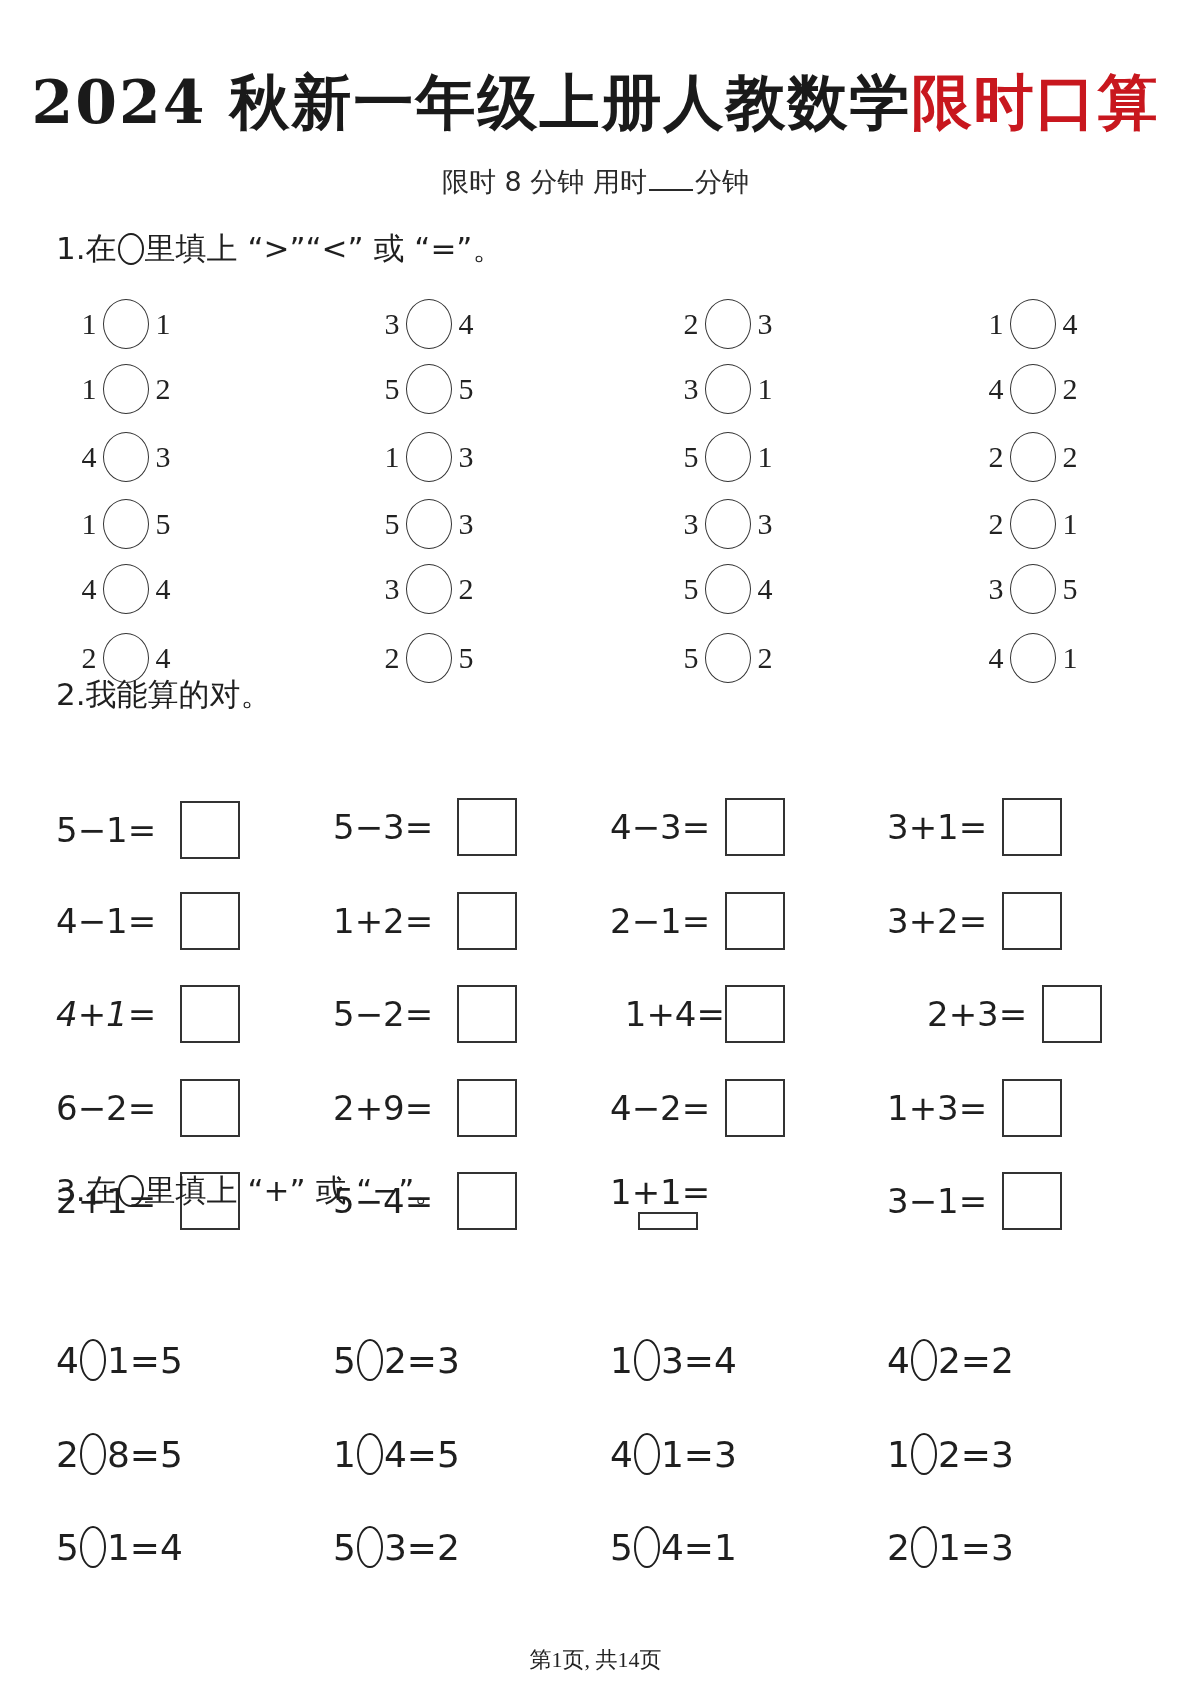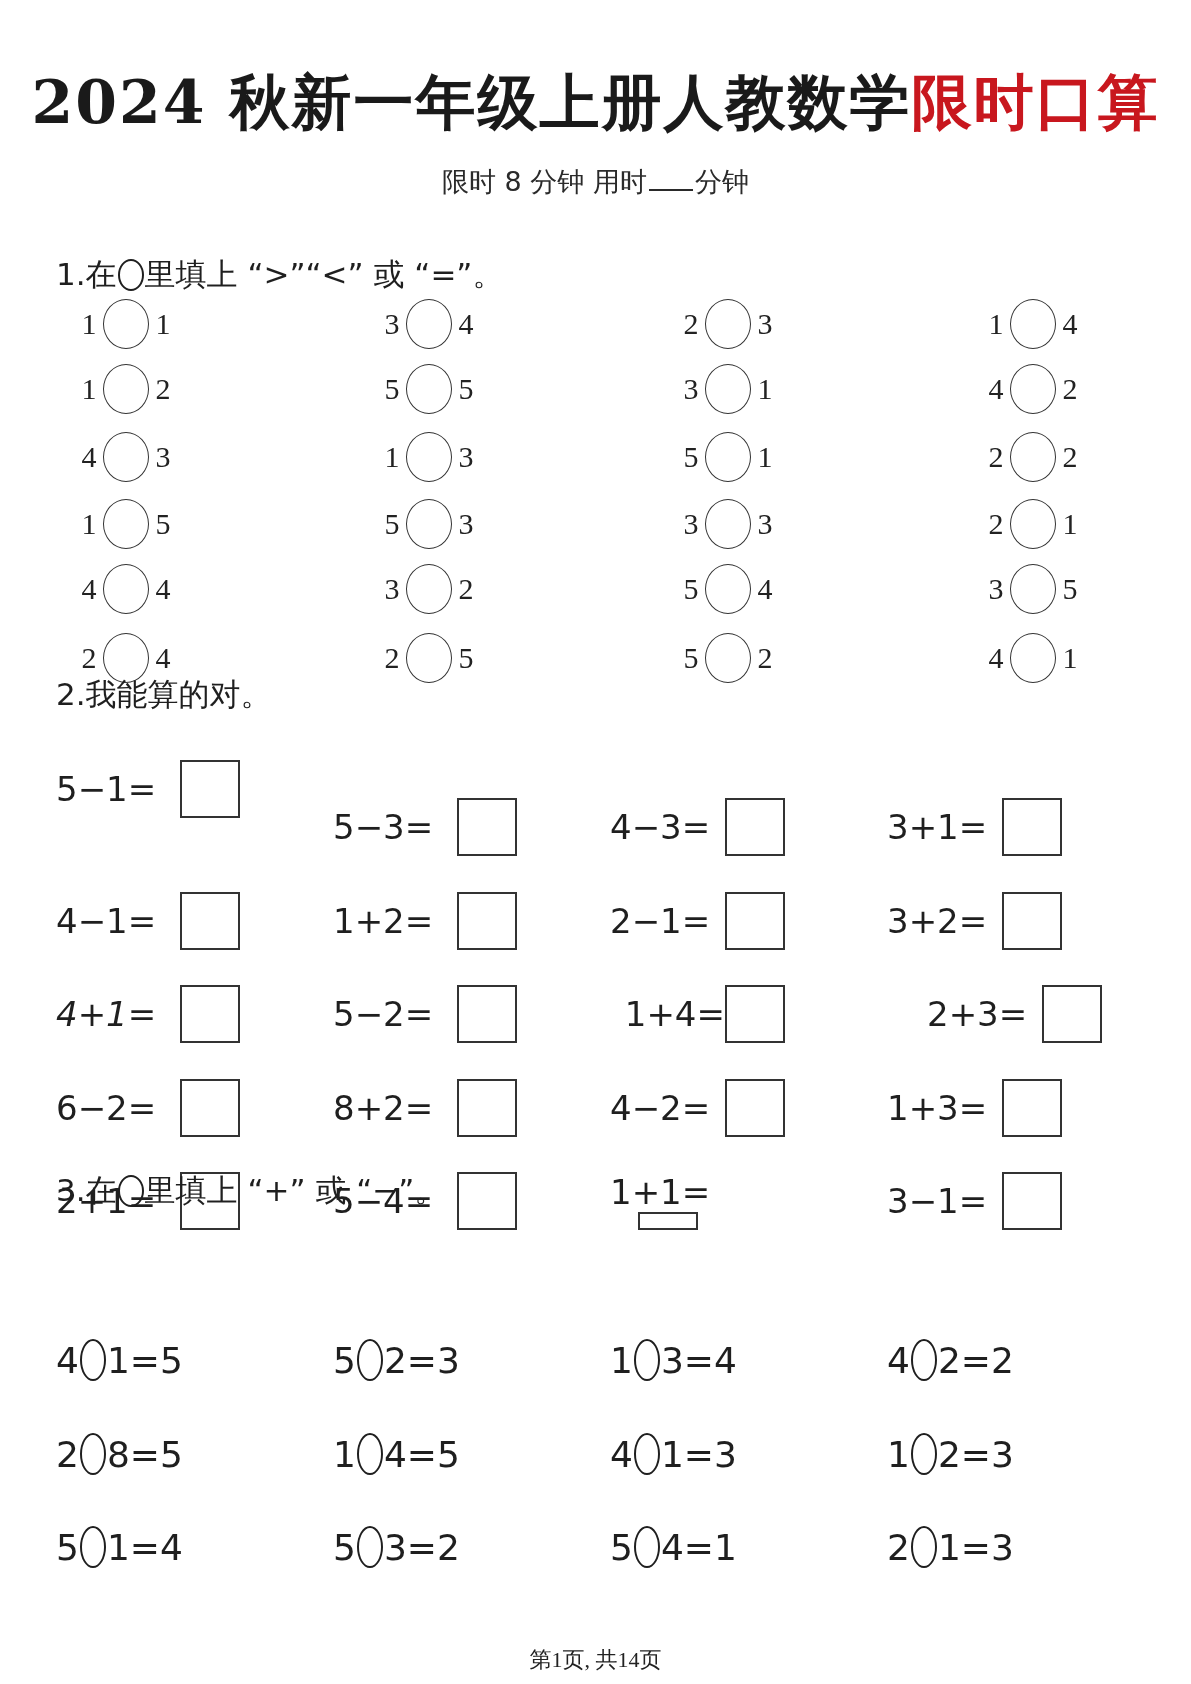--- a/index.html
+++ b/index.html
@@ -25,21 +25,21 @@
 
   .footer { position: absolute; top: 1645px; left: 0; width: 1191px; text-align: center; font-family: "Liberation Serif", serif; font-size: 22px; color: #222; }
 </style>
 </head>
 <body>
 
 <div class="title"><span>2024 秋新一年级上册人教数学</span><span class="red">限时口算</span></div>
 
 <div class="subtitle"><span>限时 8 分钟  用时</span><span class="blank"></span><span>分钟</span></div>
 
-<div class="q-heading" style="top:226px;margin-top:26px;"><span>1.在</span><span class="ring"></span><span>里填上 “&gt;”“&lt;” 或 “=”。</span></div>
+<div class="q-heading" style="top:226px;"><span>1.在</span><span class="ring"></span><span>里填上 “&gt;”“&lt;” 或 “=”。</span></div>
 
 <div class="cmp-grid" id="cmp-grid">
     <div class="cmp-item" style="left: 78px; top: 0px;">
       <span class="num">1</span>
       <span class="circle"></span>
       <span class="num">1</span>
     </div>
     <div class="cmp-item" style="left: 78px; top: 65px;">
       <span class="num">1</span>
       <span class="circle"></span>
@@ -152,21 +152,21 @@
     </div>
     <div class="cmp-item" style="left: 985px; top: 334px;">
       <span class="num">4</span>
       <span class="circle"></span>
       <span class="num">1</span>
     </div>
   </div>
 
 <div class="q-heading" style="top:672px;">2.我能算的对。</div>
 <div id="calc-grid">
-    <div class="calc-item" style="left: 56px; top: 760px;">
+    <div class="calc-item" style="left: 56px; top: 801px;">
       <span class="expr" style="width: 124px;">5−1=</span>
       <span class="box"></span>
     </div>
     <div class="calc-item" style="left: 333px; top: 798px;">
       <span class="expr" style="width: 124px;">5−3=</span>
       <span class="box"></span>
     </div>
     <div class="calc-item" style="left: 610px; top: 798px;">
       <span class="expr" style="width: 115px;">4−3=</span>
       <span class="box"></span>
@@ -205,21 +205,21 @@
     </div>
     <div class="calc-item" style="left: 887px; top: 985px;">
       <span class="expr" style="width: 115px; margin-left: 40px;">2+3=</span>
       <span class="box"></span>
     </div>
     <div class="calc-item" style="left: 56px; top: 1079px;">
       <span class="expr" style="width: 124px;">6−2=</span>
       <span class="box"></span>
     </div>
     <div class="calc-item" style="left: 333px; top: 1079px;">
-      <span class="expr" style="width: 124px;">8+2=</span>
+      <span class="expr" style="width: 124px;">2+9=</span>
       <span class="box"></span>
     </div>
     <div class="calc-item" style="left: 610px; top: 1079px;">
       <span class="expr" style="width: 115px;">4−2=</span>
       <span class="box"></span>
     </div>
     <div class="calc-item" style="left: 887px; top: 1079px;">
       <span class="expr" style="width: 115px;">1+3=</span>
       <span class="box"></span>
     </div>

